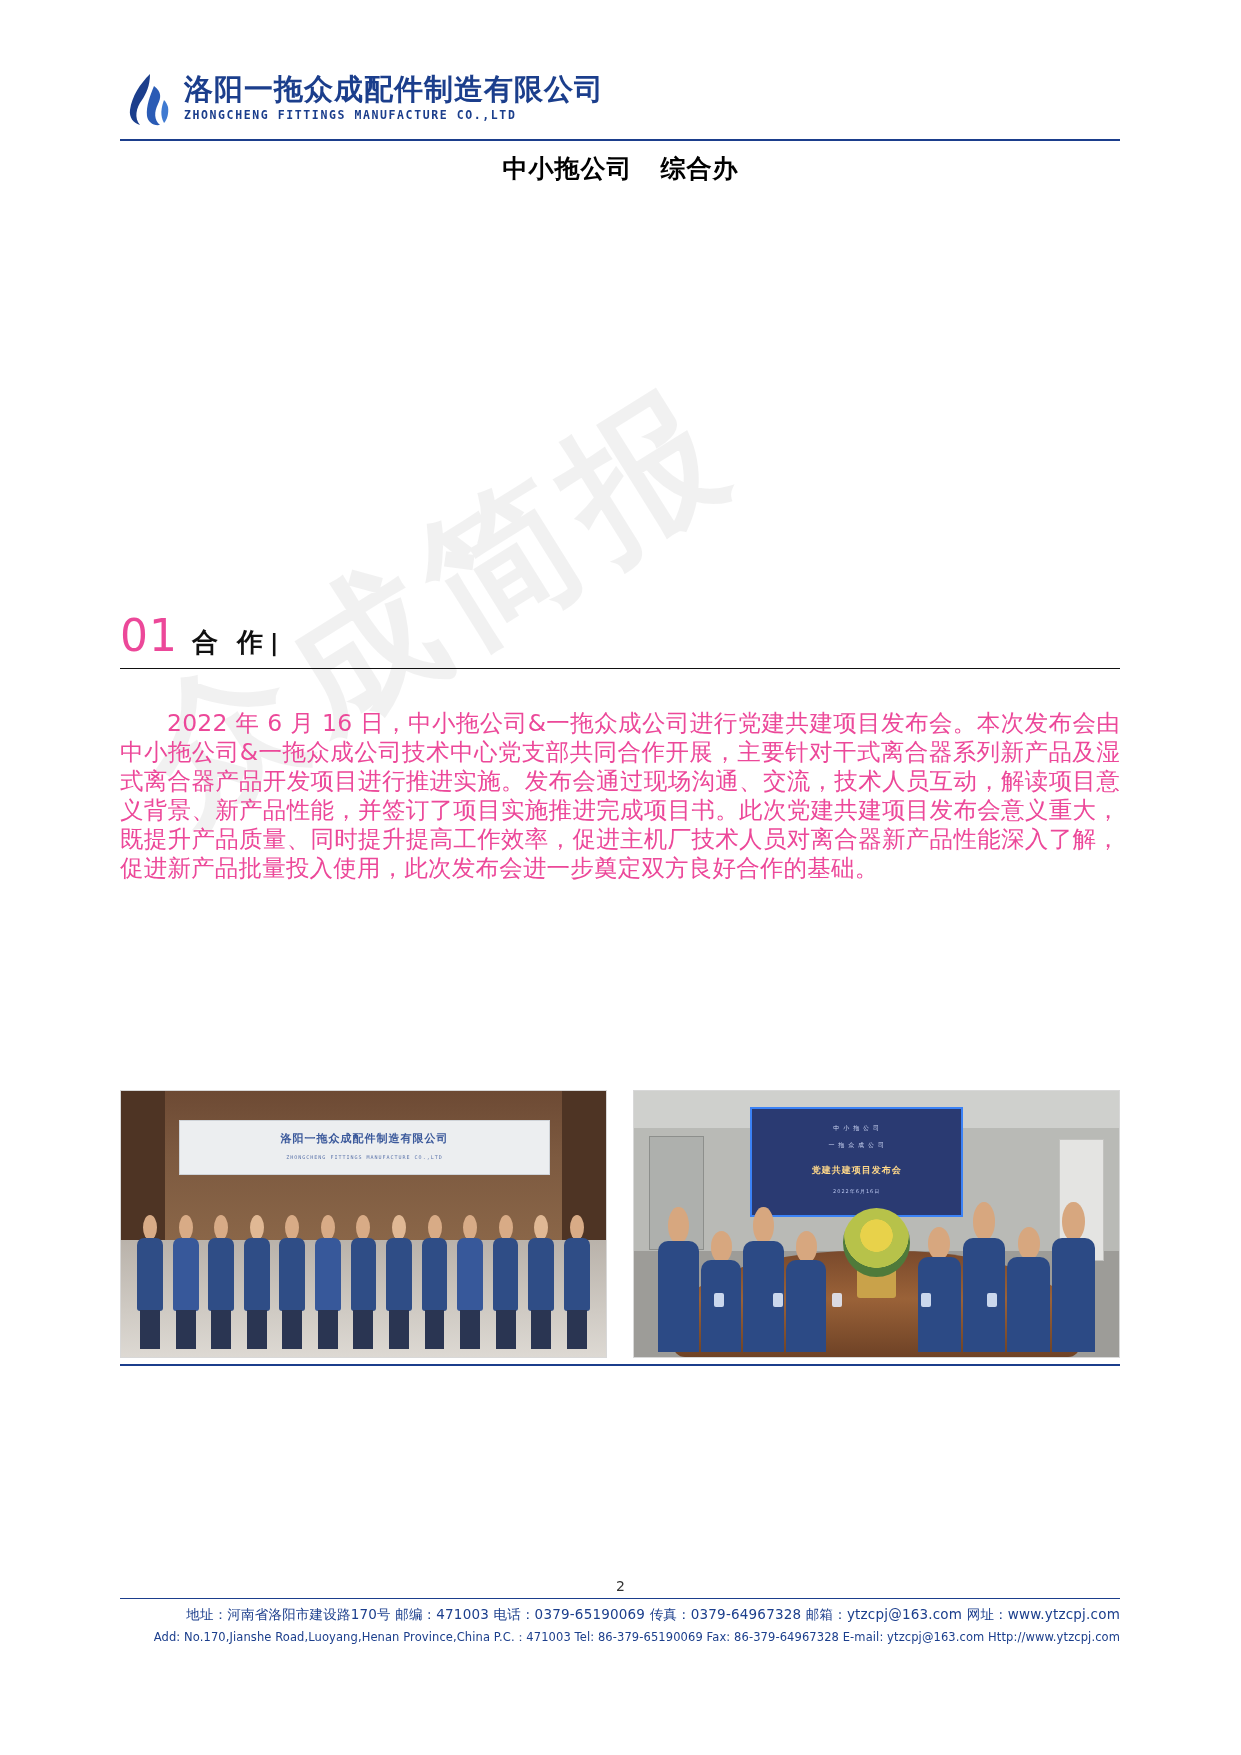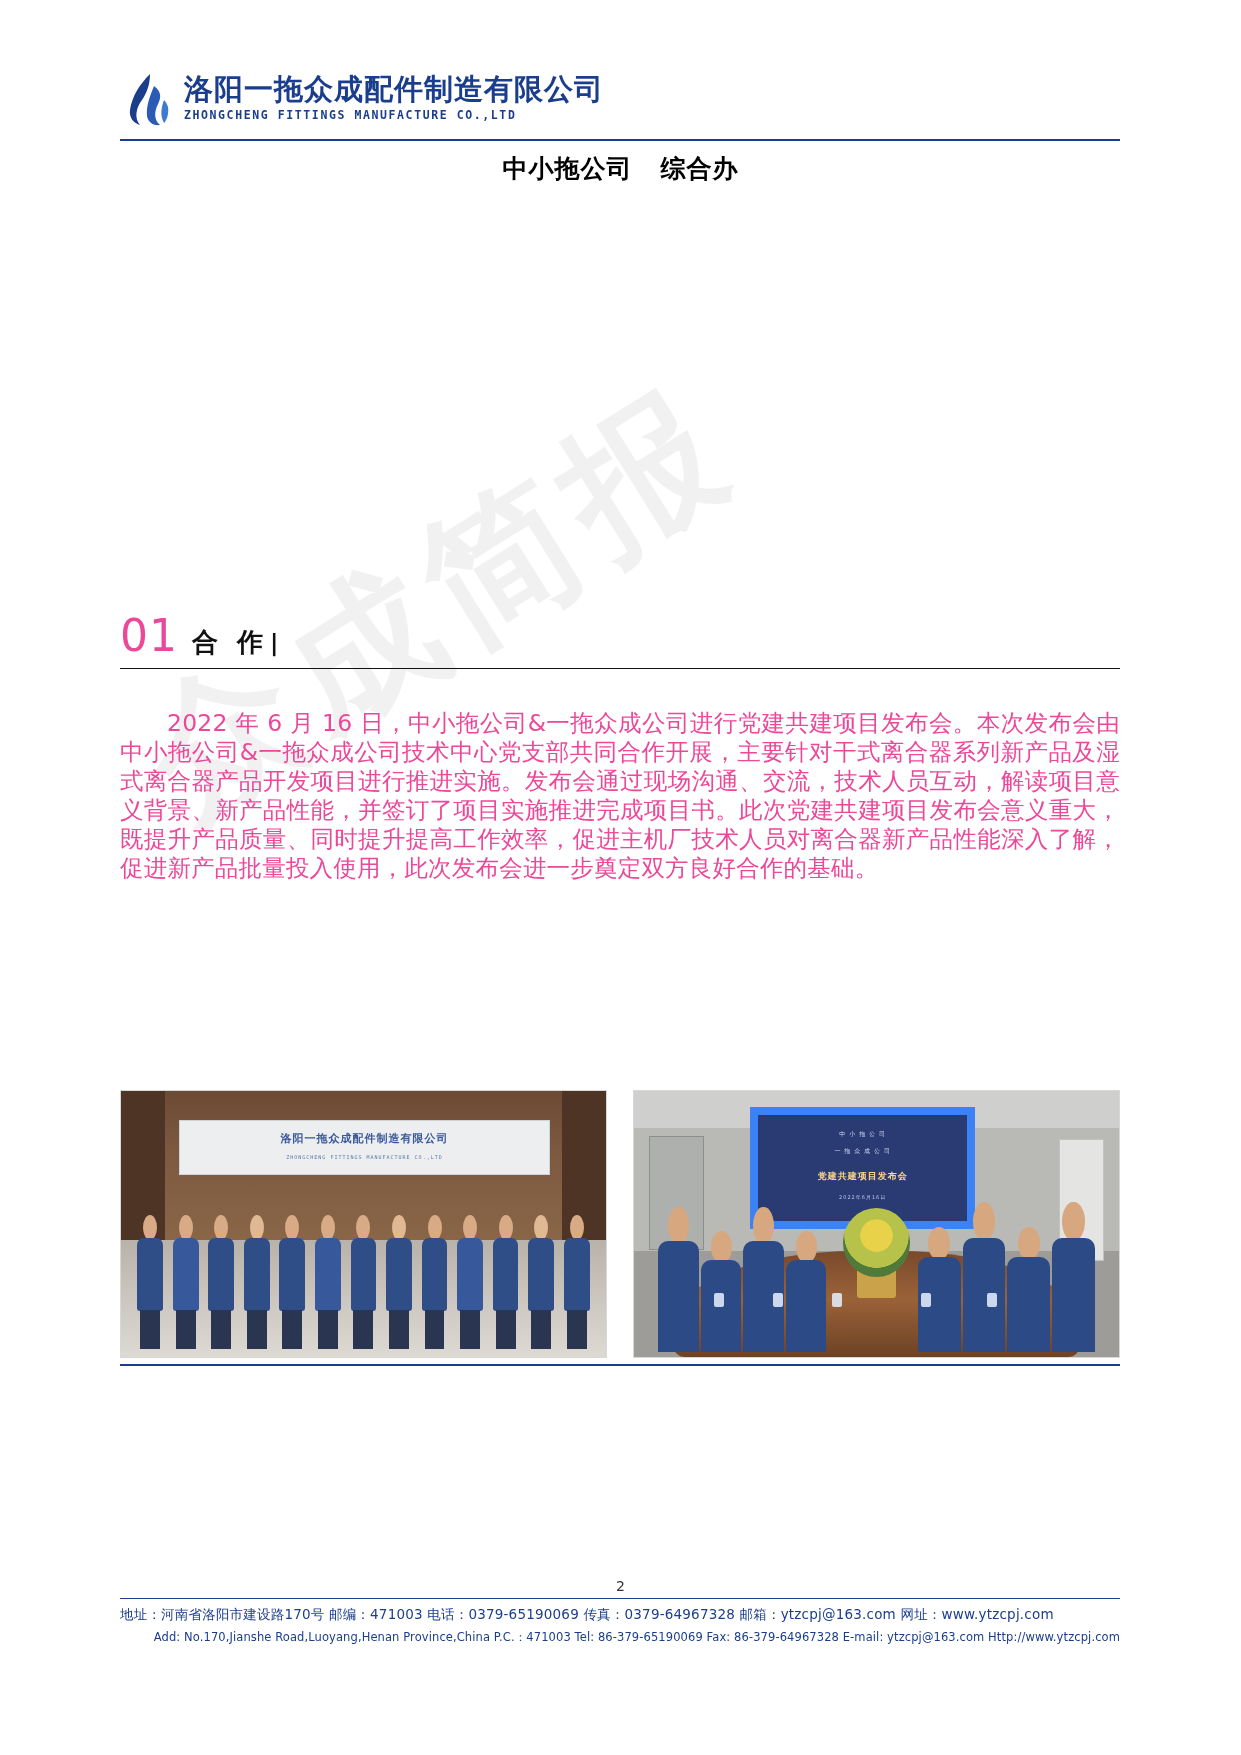--- a/index.html
+++ b/index.html
@@ -247,21 +247,21 @@
   .pp .head { position:absolute; left:26%; top:0; width:48%; height:19%; border-radius:50%; background:#d8ab86; }
   .pp .body { position:absolute; left:6%; top:17%; width:88%; height:55%; background:#2f4d86; border-radius:7px 7px 3px 3px; }
   .pp .legs { position:absolute; left:16%; bottom:0; width:68%; height:29%; background:#2a3552; }
   .pp.f .body { background:#37589a; }
   .pp.w .head { background:#e0b894; }
 
   
   .p2-bg { position:absolute; inset:0; background:#9d9c98; }
   .p2-ceil { position:absolute; left:0; top:0; width:100%; height:14%; background:#cfd0cd; }
   .p2-wall { position:absolute; left:0; top:14%; width:100%; height:46%; background:#b9bab6; }
-  .p2-screen { position:absolute; left:24%; top:6%; width:43%; height:40%; background:#2a3a72; border:8px solid #3b82f6; }
+  .p2-screen { position:absolute; left:24%; top:6%; width:43%; height:40%; background:#2a3a72; border:2px solid #3b82f6; }
   .p2-s1 { position:absolute; left:0; top:14%; width:100%; text-align:center; font-family:"DejaVu Sans",sans-serif; font-size:6px; color:#cfd8f5; letter-spacing:1px; }
   .p2-s2 { position:absolute; left:0; top:30%; width:100%; text-align:center; font-family:"DejaVu Sans",sans-serif; font-size:6px; color:#cfd8f5; letter-spacing:1px; }
   .p2-s3 { position:absolute; left:0; top:52%; width:100%; text-align:center; font-family:"DejaVu Sans",sans-serif; font-size:9px; font-weight:bold; color:#ffd98a; letter-spacing:1px; }
   .p2-s4 { position:absolute; left:0; top:74%; width:100%; text-align:center; font-family:"DejaVu Sans",sans-serif; font-size:5px; color:#b9c6ee; letter-spacing:1px; }
   .p2-ac { position:absolute; right:3%; top:18%; width:9%; height:45%; background:#e4e4e2; border:1px solid #c2c2bf; }
   .p2-door { position:absolute; left:3%; top:17%; width:11%; height:42%; background:#aeb0ad; border:1px solid #8d8f8c; }
   .p2-table { position:absolute; left:8%; bottom:0; width:84%; height:40%; background:linear-gradient(180deg,#7a4a2c 0%,#9a6238 45%,#6e4226 100%); border-radius:45% 45% 12px 12px/70% 70% 12px 12px; }
   .p2-flower { position:absolute; left:43%; top:44%; width:14%; height:26%; background:radial-gradient(circle at 50% 40%, #e8d24a 0 30%, #b7c24a 31% 60%, #4f7a3a 61% 100%); border-radius:50%; }
   .p2-vase { position:absolute; left:46%; top:64%; width:8%; height:14%; background:#c9a24a; border-radius:3px; }
   .p2-people-l { position:absolute; left:5%; top:40%; width:38%; height:58%; display:flex; align-items:flex-end; gap:2px; }
@@ -301,21 +301,21 @@
     width: 1000px;
     height: 0;
     border-top: 1.6px solid #1b3e8c;
     z-index: 2;
   }
   .footer-cn {
     position: absolute;
     left: 120px;
     top: 1606px;
     width: 1000px;
-    text-align: left;
+    text-align: right;
     font-family: "DejaVu Sans", sans-serif;
     font-size: 13.5px;
     color: #1b3e8c;
     letter-spacing: 0.2px;
     z-index: 2;
   }
   .footer-en {
     position: absolute;
     left: 120px;
     top: 1630px;

